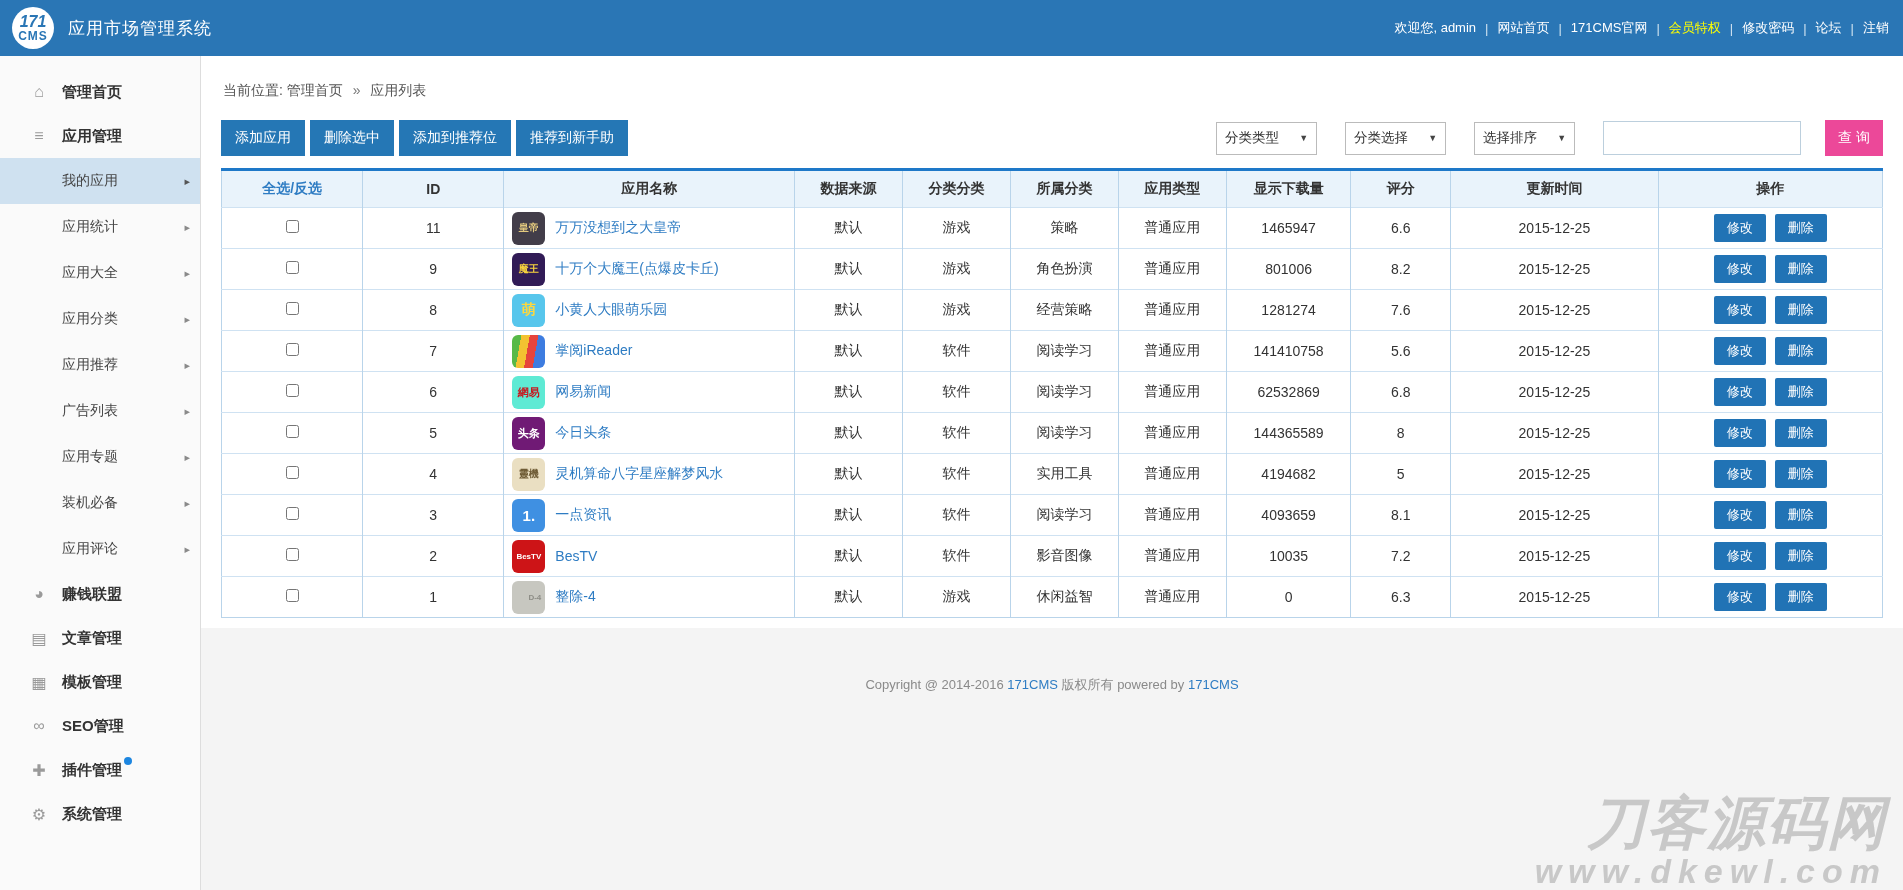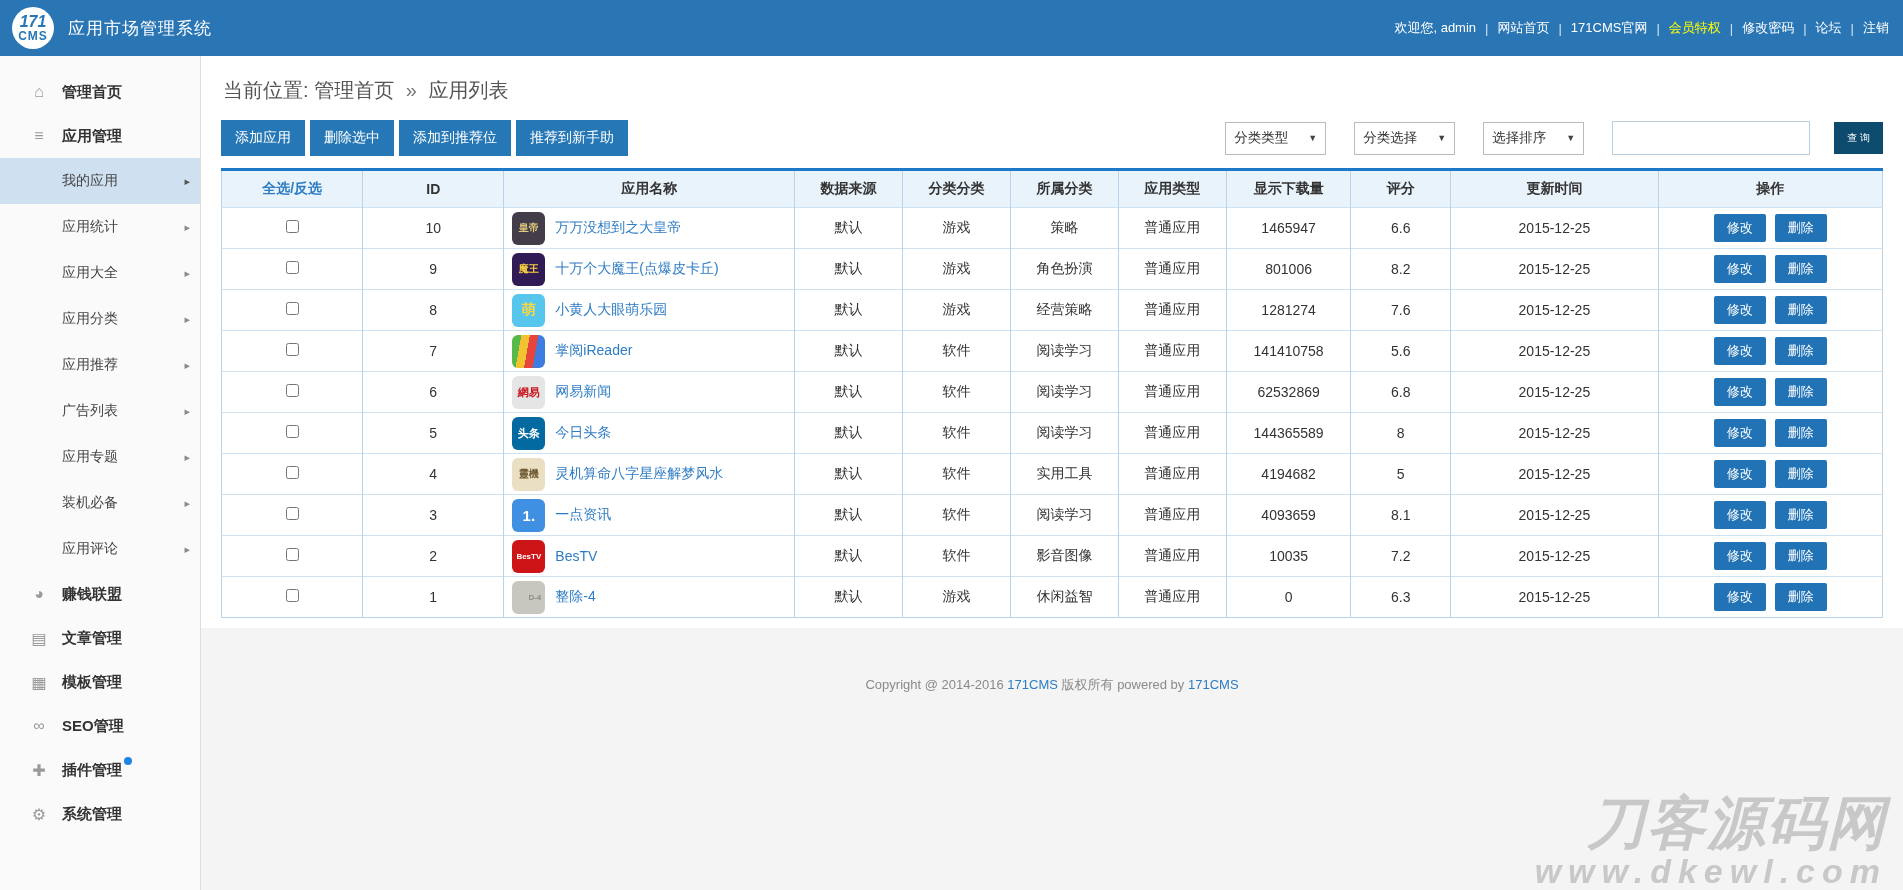--- a/index.html
+++ b/index.html
@@ -26,35 +26,35 @@
   .side-section .side-icon { width:18px; color:#9a9a9a; font-size:16px; margin-right:14px; text-align:center; }
   .side-section .lbl { font-size:15px; font-weight:bold; color:#333; position:relative; }
   .dot { position:absolute; width:8px; height:8px; border-radius:50%; background:#1d86e0; right:-10px; top:-4px; }
   .side-sub { height:46px; display:flex; align-items:center; padding-left:62px; padding-right:10px; cursor:pointer; }
   .side-sub .lbl { font-size:14px; color:#444; }
   .side-sub .arrow { margin-left:auto; color:#8a8a8a; font-size:11px; }
   .side-sub.active { background:#cfe1f0; }
   .side-sub.active .arrow { color:#555; }
 
   .main { flex:1; display:flex; flex-direction:column; background:#fff; min-width:0; }
-  .breadcrumb { margin:24px 20px 0 22px; font-size:20px; color:#555; height:20px; line-height:20px; }
+  .breadcrumb { margin:24px 20px 0 22px; font-size:14px; color:#555; height:20px; line-height:20px; }
   .breadcrumb a { color:#555; text-decoration:none; cursor:pointer; }
   .breadcrumb .sep { margin:0 6px; color:#777; }
 
   
   .toolbar { margin:20px 20px 0 20px; display:flex; align-items:center; }
   .btn-group { display:flex; gap:5px; }
   .btn-blue { background:#2577b5; color:#fff; border:none; font-size:14px; padding:9px 14px; cursor:pointer;
     font-family:inherit; white-space:nowrap; }
   .filters { margin-left:auto; display:flex; align-items:center; gap:28px; }
   .select-box { width:101px; height:33px; background:#fff; border:1px solid #bbb; display:flex; align-items:center;
     padding:0 8px; font-size:13.5px; color:#333; cursor:pointer; }
   .select-box .caret { margin-left:auto; font-size:9px; color:#444; }
   .search-input { width:198px; height:34px; border:1px solid #bccfdd; padding:0 8px; font-size:14px; font-family:inherit; }
-  .btn-query { background:#0c4a6e; color:#fff; border:none; font-size:10px; padding:9px 13px; cursor:pointer;
+  .btn-query { background:#ec4899; color:#fff; border:none; font-size:14px; padding:9px 13px; cursor:pointer;
     font-family:inherit; white-space:nowrap; margin-left:-4px; }
 
   
   .tbl-wrap { margin:12px 20px 0 20px; }
   table { width:100%; border-collapse:collapse; table-layout:fixed; border:1px solid #b9d4ea; border-top:3px solid #1e78c8; }
   thead tr { background:#e9f3fb; height:38px; }
   th { font-size:14px; font-weight:bold; color:#333; border-left:1px solid #b9d4ea; }
   th:first-child { border-left:none; }
   th.link-th { color:#2e7cc3; cursor:pointer; }
   tbody tr { height:41px; background:#fff; border-top:1px solid #cfe2f2; }
@@ -238,21 +238,21 @@
                 <th>应用类型</th>
                 <th>显示下载量</th>
                 <th>评分</th>
                 <th>更新时间</th>
                 <th>操作</th>
               </tr>
             </thead>
           <tbody id="tbody">
               <tr>
                 <td><input class="chk" type="checkbox" style=""></td>
-                <td>10</td>
+                <td>11</td>
                 <td class="name-cell">
                   <div class="name-inner">
                     <div class="app-icon" style="background: rgb(66, 61, 73); color: rgb(227, 201, 126); font-size: 10px;">皇帝</div>
                     <a class="app-link">万万没想到之大皇帝</a>
                   </div>
                 </td>
                 <td>默认</td>
                 <td>游戏</td>
                 <td>策略</td>
                 <td>普通应用</td>
@@ -313,39 +313,39 @@
                 <td>141410758</td>
                 <td>5.6</td>
                 <td>2015-12-25</td>
                 <td><button class="row-btn">修改</button><button class="row-btn">删除</button></td>
               </tr>
               <tr>
                 <td><input class="chk" type="checkbox" style=""></td>
                 <td>6</td>
                 <td class="name-cell">
                   <div class="name-inner">
-                    <div class="app-icon" style="background: #e5e5e5; color: rgb(199, 23, 30); font-size: 11px;">網易</div>
+                    <div class="app-icon" style="background: #5eead4; color: rgb(199, 23, 30); font-size: 11px;">網易</div>
                     <a class="app-link">网易新闻</a>
                   </div>
                 </td>
                 <td>默认</td>
                 <td>软件</td>
                 <td>阅读学习</td>
                 <td>普通应用</td>
                 <td>62532869</td>
                 <td>6.8</td>
                 <td>2015-12-25</td>
                 <td><button class="row-btn">修改</button><button class="row-btn">删除</button></td>
               </tr>
               <tr>
                 <td><input class="chk" type="checkbox" style=""></td>
                 <td>5</td>
                 <td class="name-cell">
                   <div class="name-inner">
-                    <div class="app-icon" style="background: #0369a1; color: rgb(255, 255, 255); font-size: 11px; font-family: Liberation Serif, serif;">头条</div>
+                    <div class="app-icon" style="background: #701a75; color: rgb(255, 255, 255); font-size: 11px; font-family: Liberation Serif, serif;">头条</div>
                     <a class="app-link">今日头条</a>
                   </div>
                 </td>
                 <td>默认</td>
                 <td>软件</td>
                 <td>阅读学习</td>
                 <td>普通应用</td>
                 <td>144365589</td>
                 <td>8</td>
                 <td>2015-12-25</td>

